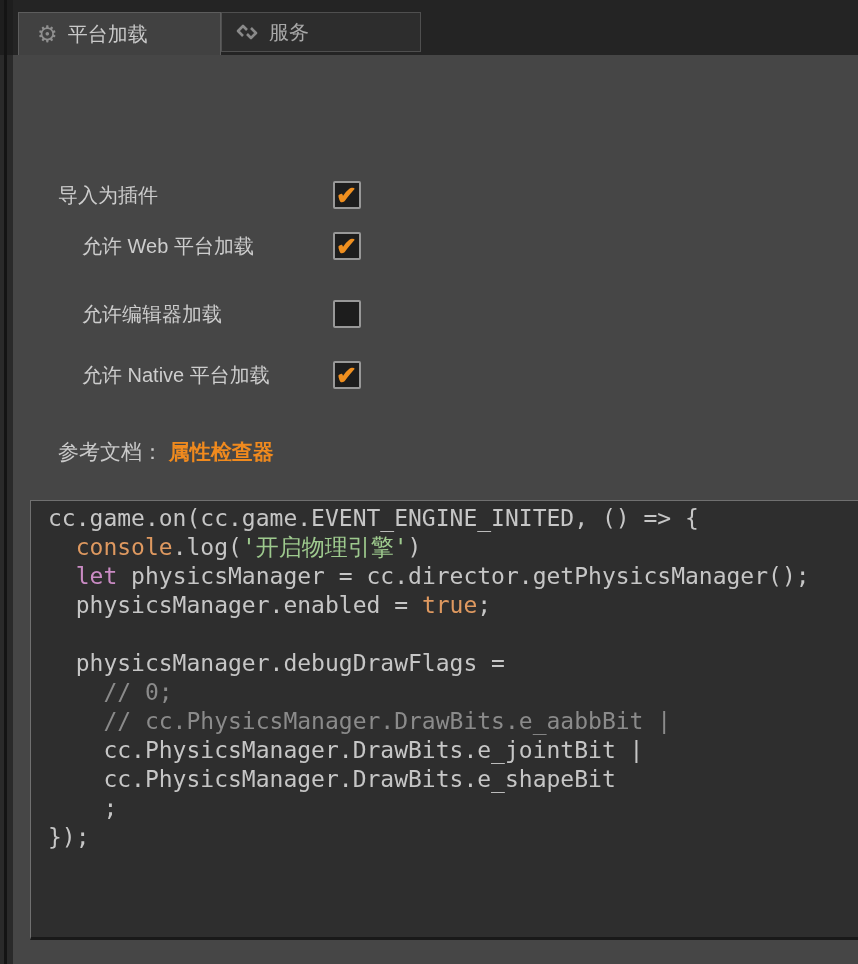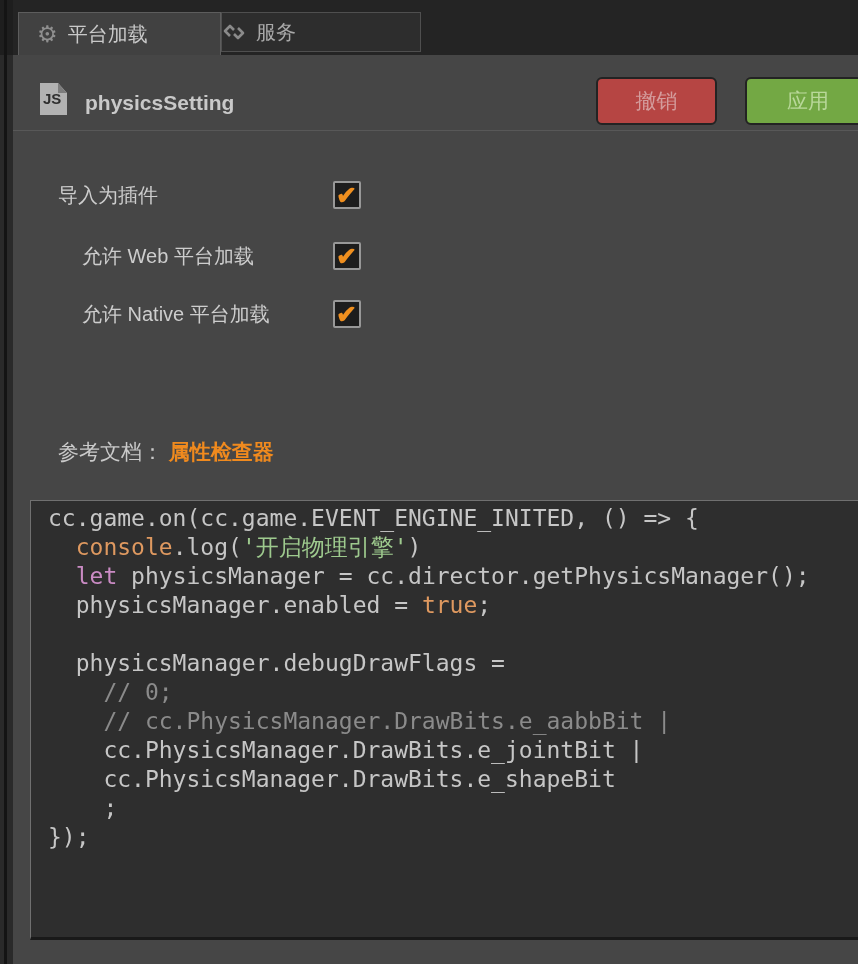--- a/index.html
+++ b/index.html
@@ -11,21 +11,21 @@
   .left-strip{position:absolute;left:0;top:0;width:13px;height:100%;background:#2a2a2a;}
   .left-strip .top-shade{position:absolute;left:0;top:0;width:100%;height:55px;background:#1e1e1e;}
   .left-strip .dark-line{position:absolute;left:4px;top:0;width:3px;height:100%;background:#141414;}
 
   
   .tabbar{position:absolute;left:13px;top:0;right:0;height:55px;background:#242424;}
   .tab{display:flex;align-items:center;gap:10px;position:absolute;font-size:20px;cursor:default;}
   .tab-active{left:5px;top:12px;width:203px;height:43px;background:#414141;
               border:1px solid #5d5d5d;border-bottom:none;padding-left:18px;color:#c9c9c9;}
   .tab-inactive{left:208px;top:12px;width:200px;height:40px;background:#2d2d2d;
-                border:1px solid #4f4f4f;padding-left:0;color:#a8a8a8;}
+                border:1px solid #4f4f4f;padding-left:13px;color:#a8a8a8;}
   .gear-glyph{font-size:23px;color:#8f8f8f;line-height:1;}
 
   
   .panel{position:absolute;left:13px;top:55px;right:0;bottom:0;background:#464646;}
 
   
   .header{position:absolute;top:0;left:0;right:0;height:76px;border-bottom:1px solid #585858;}
   .js-icon{position:absolute;left:27px;top:28px;width:27px;height:32px;background:#b2b2b2;
            clip-path:polygon(0 0,67% 0,100% 31%,100% 100%,0 100%);}
   .js-icon .fold{position:absolute;left:18px;top:0;width:9px;height:10px;background:#7d7d7d;
@@ -35,21 +35,21 @@
   .asset-title{position:absolute;left:72px;top:36px;font-size:21px;font-weight:bold;color:#c9c9c9;}
   .btn{position:absolute;top:22px;height:48px;border:2px solid #232323;border-radius:6px;
        font-size:21px;text-align:center;line-height:44px;cursor:pointer;}
   .btn-revert{left:583px;width:121px;background:var(--btn-revert,#b64543);color:#d49c9c;}
   .btn-apply{left:732px;width:126px;background:var(--btn-apply,#73a844);color:#b9d89a;}
 
   
   .props{position:absolute;top:76px;left:0;right:0;height:310px;}
   .prop-row{position:absolute;left:0;right:0;height:30px;}
   .prop-row:nth-child(1){top:49px;}
-  .prop-row:nth-child(2){top:110px;}
+  .prop-row:nth-child(2){top:100px;}
   .prop-row:nth-child(3){top:168px;}
   .prop-row:nth-child(4){top:229px;text-decoration:underline;}
   .prop-label{position:absolute;left:45px;line-height:30px;font-size:20px;color:#cdcdcd;white-space:nowrap;}
   .prop-row.indent .prop-label{left:69px;}
   .checkbox{position:absolute;left:320px;top:1px;width:28px;height:28px;border:2px solid #989898;
             background:#1d1d1d;border-radius:2px;cursor:pointer;}
   .check-mark{position:absolute;left:1px;top:-2px;font-size:25px;font-weight:bold;
               color:var(--check,#ef8f1f);display:none;line-height:28px;}
   .checkbox.checked .check-mark{display:block;}
 
@@ -93,45 +93,42 @@
             <path d="M16 5 L21 10 L16 15 L12 11"></path>
           </g>
         </svg>
       </span>
       <span>服务</span>
     </div>
   </div>
 
   <div class="panel">
 
-    <div class="header">
-      <span class="js-icon">
-        <span class="fold"></span>
-        <span class="js-label">JS</span>
-      </span>
-      <span class="asset-title">physicsSetting</span>
-      <div class="btn btn-revert">撤销</div>
-      <div class="btn btn-apply">应用</div>
-    </div>
 
     <div class="props">
   <div class="prop-row">
     <span class="prop-label">导入为插件</span>
     <span class="checkbox checked">
       <span class="check-mark">✔</span>
     </span>
   </div>
 
   <div class="prop-row indent">
     <span class="prop-label">允许 Web 平台加载</span>
     <span class="checkbox checked">
       <span class="check-mark">✔</span>
     </span>
   </div>
 
+  <div class="prop-row indent">
+    <span class="prop-label">允许编辑器加载</span>
+    <span class="checkbox">
+      
+    </span>
+  </div>
 
   <div class="prop-row indent">
     <span class="prop-label">允许 Native 平台加载</span>
     <span class="checkbox checked">
       <span class="check-mark">✔</span>
     </span>
   </div>
 </div>
 
     <div class="doc-row">

